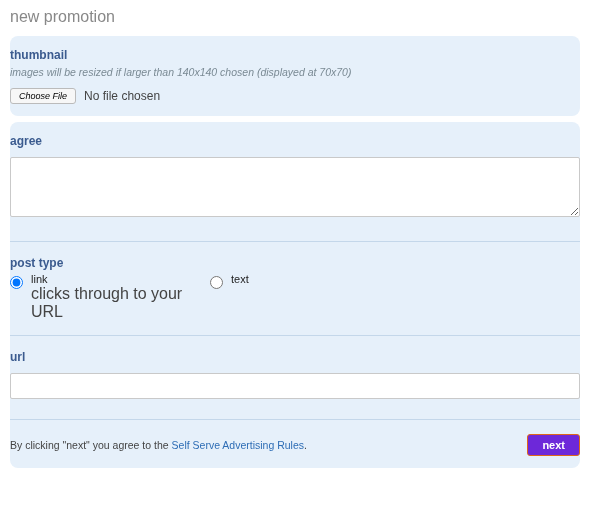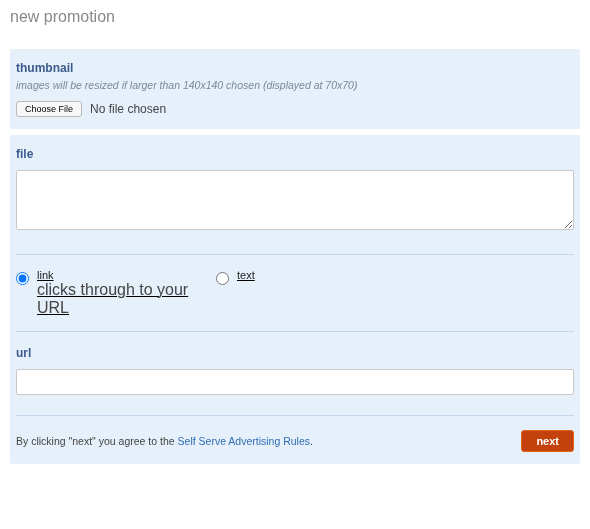--- a/index.html
+++ b/index.html
@@ -1,56 +1,57 @@
 <!DOCTYPE html>
 <html><head>
 <meta charset="utf-8">
 <style>
 * { box-sizing: border-box; margin: 0; padding: 0; }
 body { font-family: Verdana, Arial, sans-serif; font-size: 11px; background: #fff; width: 590px; }
-.page-title { color: #888; font-size: 16px; font-weight: normal; padding: 8px 10px 23px; }
-.panel { background: #e6f0fa; margin: 0 10px 6px; padding: 12px 6px; border-radius: 2px; }
+.page-title { color: #888; font-size: 16px; font-weight: normal; padding: 8px 10px 10px; }
+.panel { background: #e6f0fa; margin: 0 10px 6px; padding: 12px 0; border-radius: 8px; }
 .section-title { color: #3b5b8f; font-weight: bold; font-size: 12px; margin-bottom: 3px; }
 .hint { color: #7a8a94; font-style: italic; font-size: 10.5px; line-height: 1.4; }
 .file-row { margin-top: 8px; display: flex; align-items: center; gap: 8px; }
-.file-btn { background: #f7f7f7; border: 1px solid #bbb; border-radius: 3px; padding: 2px 8px; font-size: 9px; font-family: inherit; cursor: pointer; }
+.file-btn { background: #f7f7f7; border: 1px solid #bbb; border-radius: 3px; padding: 2px 8px; font-size: 9px; font-family: inherit; cursor: pointer; font-style: italic; }
 .file-status { color: #444; font-size: 12px; }
 .divider { border: none; border-top: 1px solid #c4d7ea; margin: 14px 0; }
 .textarea { width: 100%; height: 60px; border: 1px solid #c9c9c9; border-radius: 2px; background: #fff; resize: both; font-family: inherit; font-size: 11px; padding: 4px; margin: 6px 0 8px; }
-.radio-row { display: flex; gap: 0; margin-top: 2px; text-decoration: underline; }
+.radio-row { display: flex; gap: 0; margin-top: 2px; }
 .radio-opt { display: flex; align-items: flex-start; width: 200px; }
 .radio-opt input { margin-top: 3px; margin-right: 8px; }
 .radio-label { color: #222; font-size: 11px; }
 .radio-sub { color: #444; font-size: 16px; }
 .text-input { width: 100%; height: 26px; border: 1px solid #c9c9c9; border-radius: 2px; background: #fff; font-family: inherit; font-size: 11px; padding: 4px; margin: 6px 0 6px; }
 .footer-row { display: flex; align-items: center; justify-content: space-between; }
 .agree-text { color: #444; font-size: 10.5px; }
 .agree-text a { color: #2e6db5; text-decoration: none; }
-.next-btn { background: #c2410c; border: 1px solid #e0661a; color: #fff; font-weight: bold; font-size: 11px; padding: 4px 14px; border-radius: 3px; cursor: pointer; font-family: inherit; }
+.next-btn { background: #6d28d9; border: 1px solid #e0661a; color: #fff; font-weight: bold; font-size: 11px; padding: 4px 14px; border-radius: 3px; cursor: pointer; font-family: inherit; }
 </style>
 </head>
 <body>
 
 <div class="page-title">new promotion</div>
 
 <div class="panel">
   <div class="section-title">thumbnail</div>
   <div class="hint">images will be resized if larger than 140x140 chosen (displayed at 70x70)</div>
   <div class="file-row">
     <button class="file-btn">Choose File</button>
     <span class="file-status">No file chosen</span>
   </div>
 </div>
 
 <div class="panel">
-  <div class="section-title">file</div>
+  <div class="section-title">agree</div>
   <textarea class="textarea" style=""></textarea>
 
   <hr class="divider">
 
+  <div class="section-title">post type</div>
   <div class="radio-row">
     <label class="radio-opt">
       <input type="radio" name="pt" checked="" style="">
       <span>
         <span class="radio-label">link</span><br>
         <span class="radio-sub">clicks through to your URL</span>
       </span>
     </label>
     <label class="radio-opt">
       <input type="radio" name="pt" style="">

